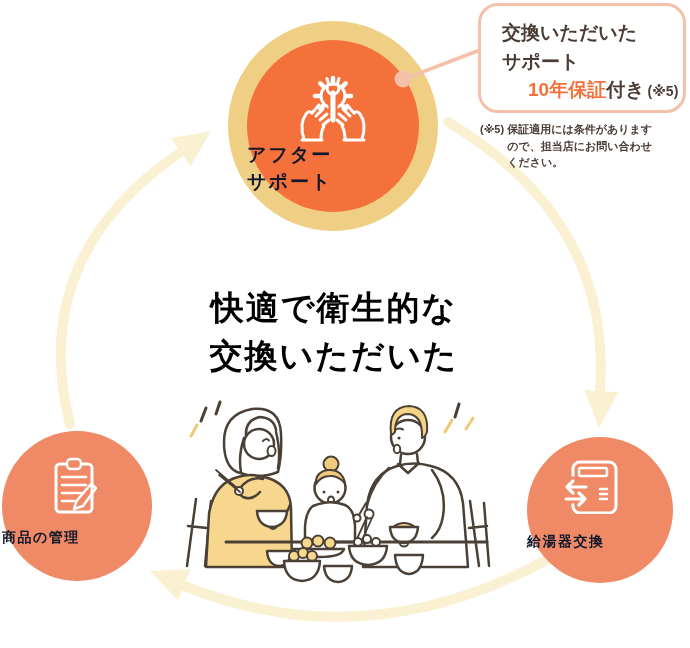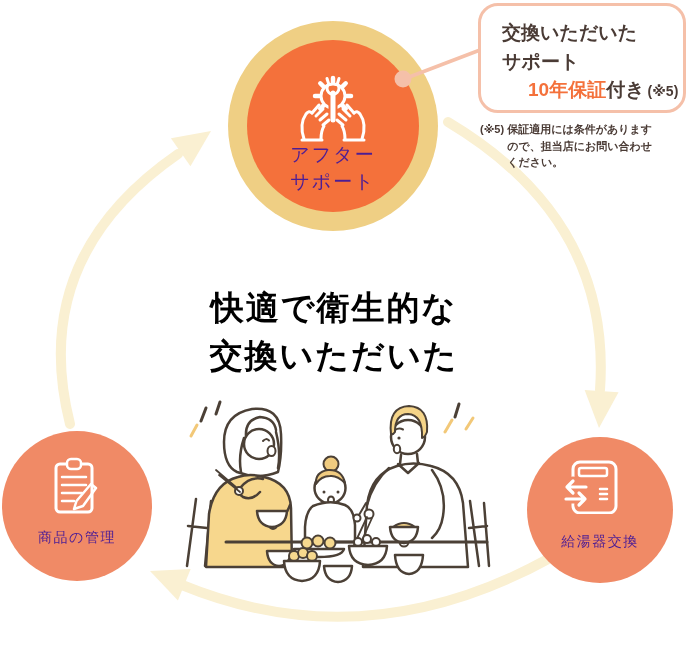--- a/index.html
+++ b/index.html
@@ -7,22 +7,22 @@
     position:relative;width:690px;height:648px;background:#ffffff;overflow:hidden;
     font-family:"Liberation Sans","DejaVu Sans",sans-serif;
   }
   .layer{position:absolute;left:0;top:0;pointer-events:none;}
   
   .node{position:absolute;border-radius:50%;}
   .node-ring{background:#EFCF84;}
   .node-main{background:#F4713B;}
   .node-salmon{background:#F08A66;}
   .node-label{
-    position:absolute;left:0;width:100%;text-align:center;color:#4c1d95;
-    font-weight:normal;line-height:27px;
+    position:absolute;left:0;width:100%;color:#0f172a;
+    font-weight:bold;line-height:27px;
   }
   .node-label.top{font-size:19px;letter-spacing:2px;}
   .node-label.small{font-size:14px;letter-spacing:1.5px;}
   .node-icon{position:absolute;}
   
   .center-title{
     position:absolute;left:0;top:284px;width:668px;text-align:center;
     color:#000000;font-weight:800;font-size:33px;line-height:48px;letter-spacing:2px;
   }
   

